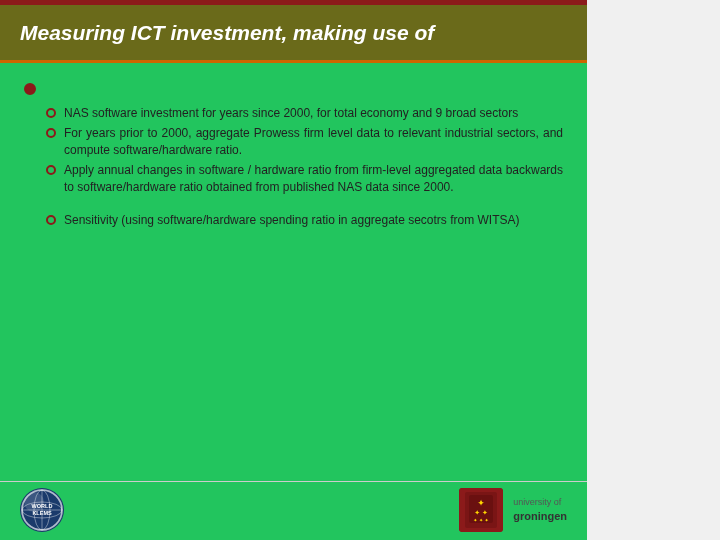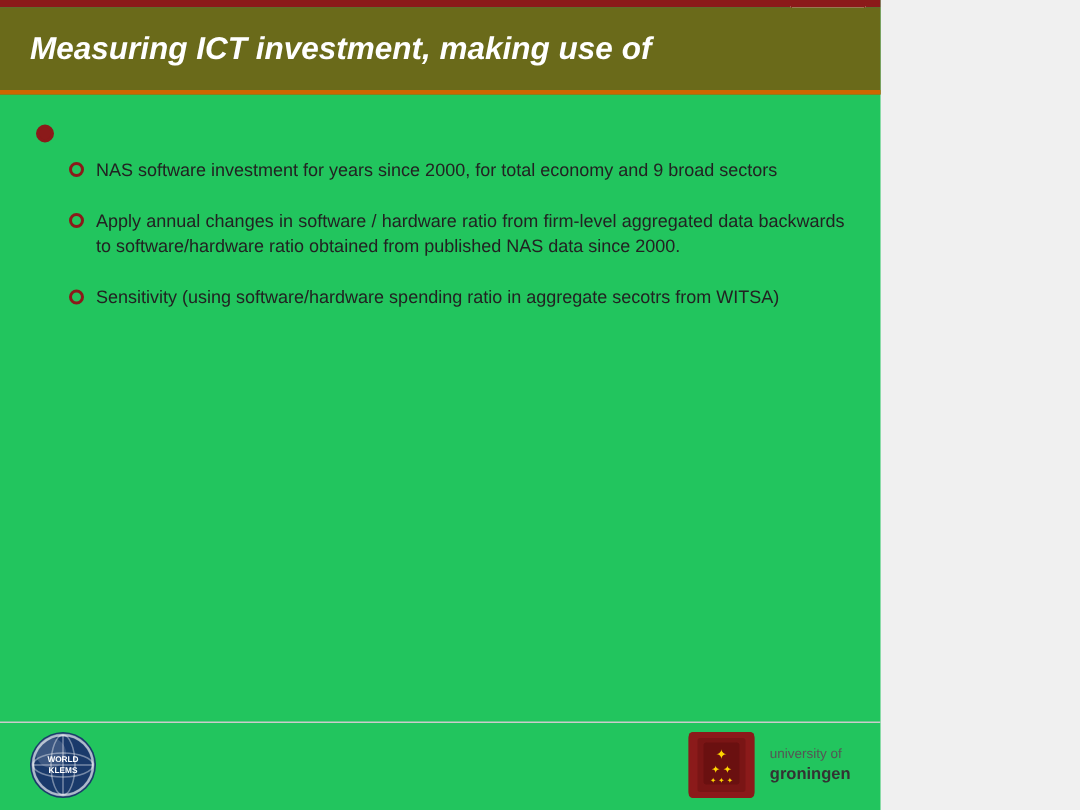--- a/index.html
+++ b/index.html
@@ -87,21 +87,21 @@
       font-size: 15px;
       font-weight: bold;
       color: #222222;
       line-height: 1.4;
     }
 
     .l2-items {
       margin-left: 22px;
       display: flex;
       flex-direction: column;
-      gap: 16px;
+      gap: 2px;
     }
 
     .bullet-l2 {
       display: flex;
       align-items: flex-start;
     }
 
     .l2-text {
       font-size: 12px;
       color: #222222;
@@ -246,20 +246,24 @@
       <div class="bullet-circle-l1"></div>
     </div>
 
     <div class="l2-items">
 
       <div class="bullet-l2">
         <div class="bullet-circle-l2"></div>
         <div class="l2-text">NAS software  investment for years since 2000, for total economy and 9 broad sectors</div>
       </div>
 
+      <div class="bullet-l2">
+        <div class="bullet-circle-l2"></div>
+        <div class="l2-text">For years prior to 2000,  aggregate Prowess firm level data to relevant industrial sectors, and  compute software/hardware ratio.</div>
+      </div>
 
       <div class="bullet-l2">
         <div class="bullet-circle-l2"></div>
         <div class="l2-text">Apply annual changes in software / hardware ratio from firm-level aggregated data backwards to software/hardware ratio obtained from published NAS data since 2000.</div>
       </div>
 
 
     </div>
 
     <div class="sensitivity-section">

